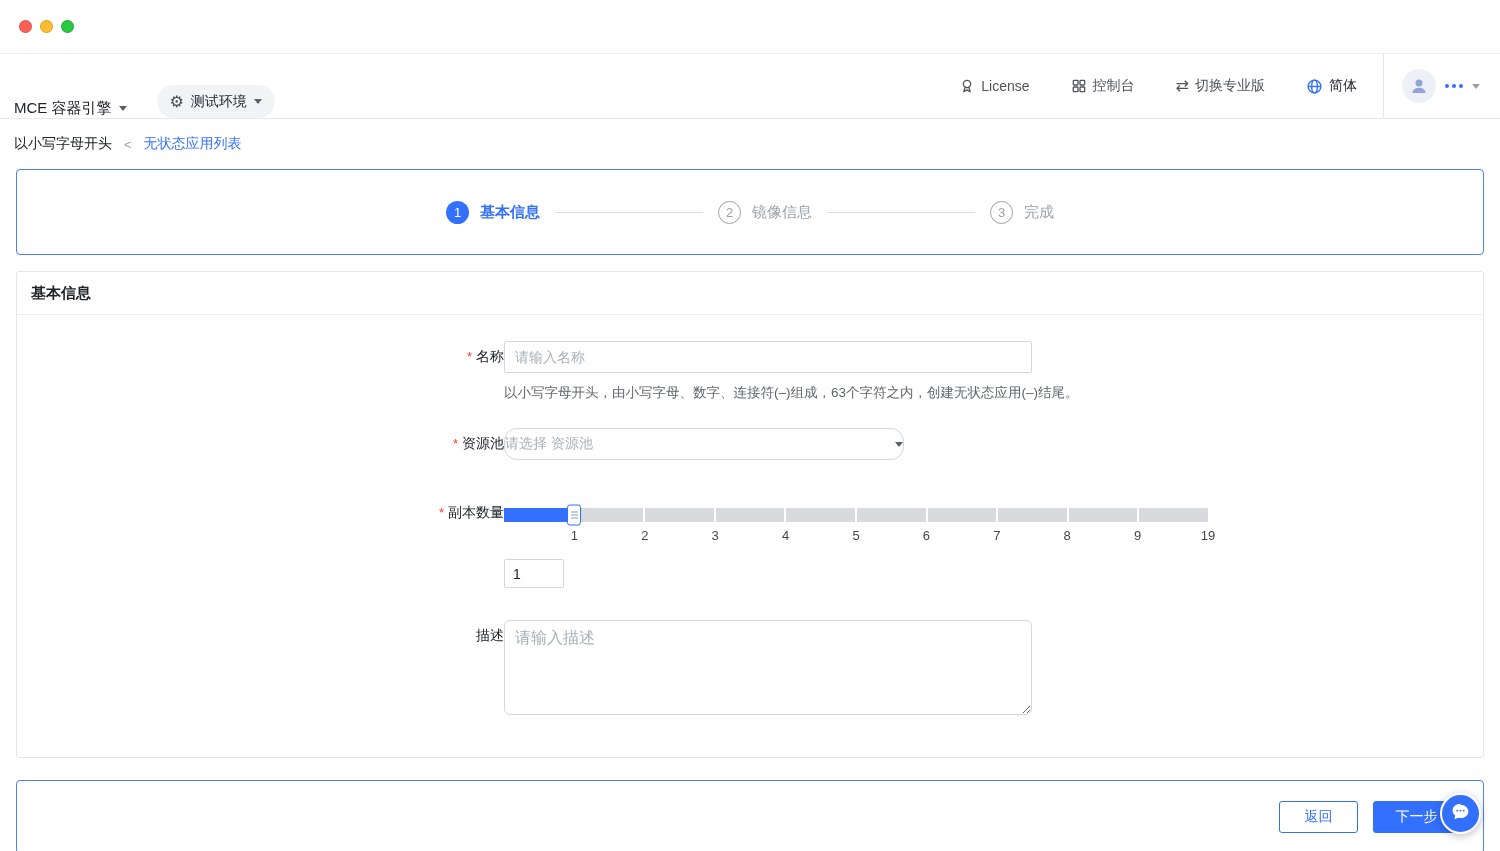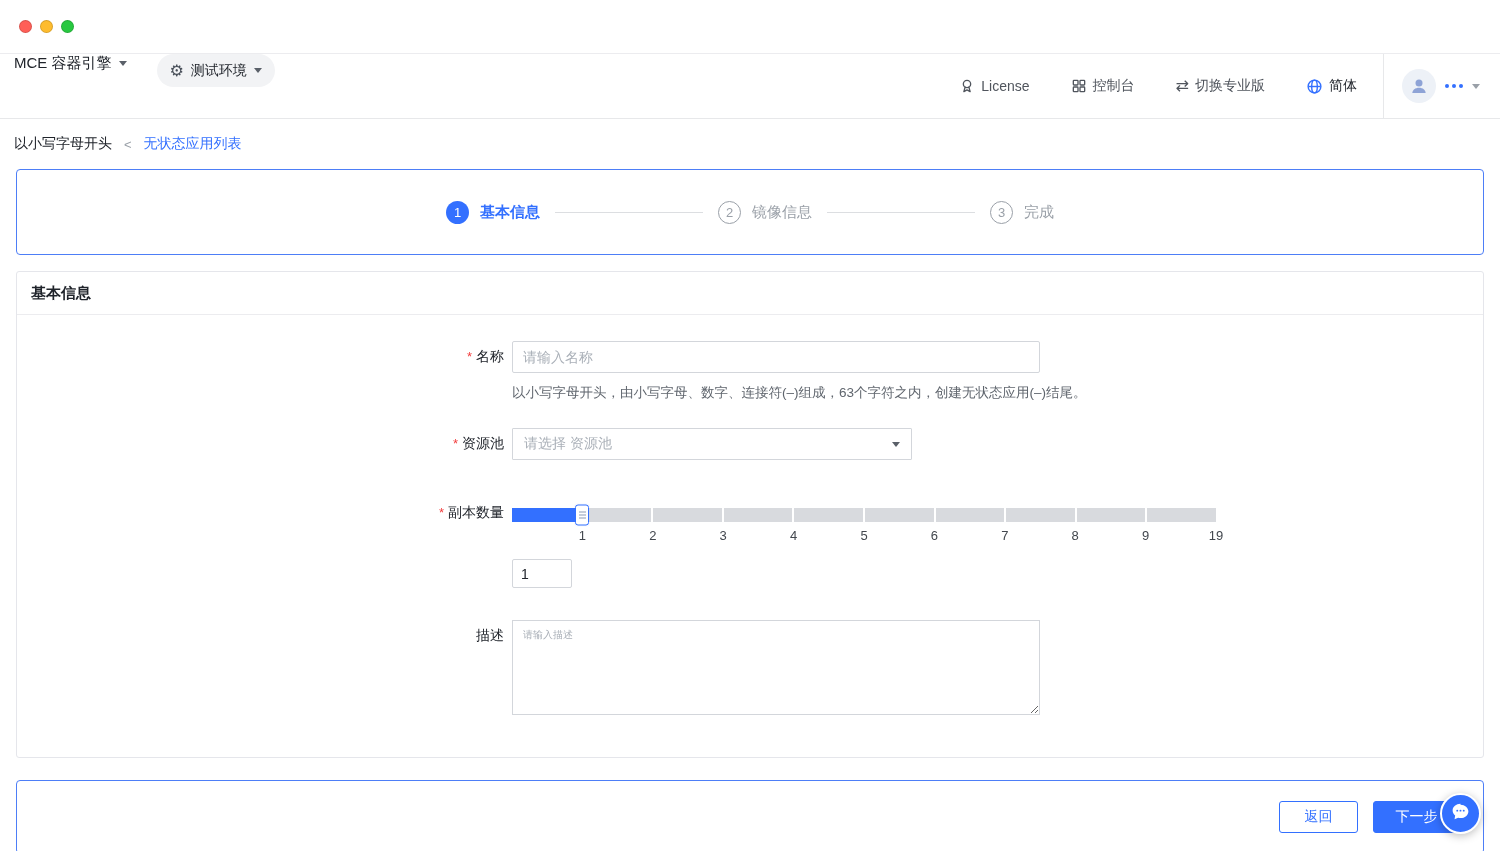--- a/index.html
+++ b/index.html
@@ -7,21 +7,21 @@
   body { font-family:"Liberation Sans","DejaVu Sans",sans-serif; }
   .page { position:relative; width:1500px; height:851px; background:#fff; overflow:hidden; margin:0 auto; }
 
   
   .titlebar { height:53px; display:flex; align-items:center; padding-left:19px; gap:8px; background:#fff; }
   .light { width:13px; height:13px; border-radius:50%; display:inline-block; border:0.5px solid rgba(0,0,0,.15); cursor:pointer; }
   .light.red{ background:#ff5f57; } .light.yellow{ background:#febc2e; } .light.green{ background:#28c840; }
 
   
   .topbar { height:66px; border-top:1px solid #ececef; border-bottom:1px solid #e7e8ea; display:flex; align-items:stretch; justify-content:space-between; padding-left:14px; }
-  .topbar-left { display:flex; align-items:flex-start; }
+  .topbar-left { display:flex; align-items:flex-end; }
   .brand { display:flex; align-items:center; gap:7px; font-size:15px; color:#20242b; cursor:pointer; }
   .caret-down { width:0; height:0; border-left:4.5px solid transparent; border-right:4.5px solid transparent; border-top:5.5px solid #5a6069; display:inline-block; }
   .env-pill { margin-left:30px; height:33px; background:#f2f3f5; border-radius:17px; display:flex; align-items:center; gap:7px; padding:0 13px; font-size:14px; color:#20242b; cursor:pointer; }
   .gear-glyph { font-size:16px; color:#49505a; line-height:1; }
   .topbar-right { display:flex; align-items:stretch; }
   .top-links { display:flex; align-items:center;gap:14px; }
   .top-link { display:flex; align-items:center; gap:6px; margin-left:27px; font-size:14px; color:#50555d; cursor:pointer; }
   .top-link svg { display:block; }
   .swap-glyph { font-size:16px; color:#50555d; line-height:1; }
   .account { margin-left:26px; border-left:1px solid #e7e8ea; display:flex; align-items:center; gap:9px; padding:0 20px 0 18px; cursor:pointer; }
@@ -47,40 +47,40 @@
   .step-line { width:148px; height:1px; background:#dcdee1; margin:0 15px; }
 
   
   .form-card { margin:0 16px; border:1px solid #e5e6eb; border-radius:3px; background:#fff; }
   .card-header { height:43px; display:flex; align-items:center; padding:0 14px; font-size:15px; font-weight:bold; color:#20242b; border-bottom:1px solid #ececef; }
   .card-body { padding:26px 0 38px; }
   .form-row { display:flex; align-items:flex-start; margin-bottom:26px; }
   .form-row:last-child { margin-bottom:0; }
   .form-label { width:487px; flex:0 0 487px; text-align:right; font-size:14px; color:#20242b; padding-top:7px; }
   .req { color:#f23c3c; margin-right:4px; font-size:13px; }
-  .form-field { margin-left:8px; }
+  .form-field { margin-left:0; }
   .text-input { width:528px; height:32px; border:1px solid #d3d6db; border-radius:2px; padding:0 10px; font-size:14px; color:#20242b; outline:none; font-family:inherit; }
   .text-input::placeholder, textarea::placeholder { color:#aab0b8; }
   .field-help { margin-top:11px; font-size:13.5px; color:#5f656d; }
-  .select-box { width:400px; height:32px; border:1px solid #d3d6db; border-radius:1px; display:flex; align-items:center; justify-content:space-between; padding:0 11px; cursor:pointer; background:#fff; }
+  .select-box { width:400px; height:32px; border:1px solid #d3d6db; border-radius:13px; display:flex; align-items:center; justify-content:space-between; padding:0 0; cursor:pointer; background:#fff; }
   .select-placeholder { font-size:14px; color:#aab0b8; }
 
   
   .slider-wrap { width:704px; }
   .slider-track { position:relative; display:flex; gap:2px; height:14px; cursor:pointer; }
   .seg { flex:1; background:#d8dade; }
   .seg.filled { background:#3370ff; }
   .slider-handle { position:absolute; left:10%; top:50%; transform:translate(-50%,-50%); width:14px; height:21px; background:#fff; border:1px solid #3370ff; border-radius:3px; display:flex; align-items:center; justify-content:center; cursor:grab; box-shadow:0 0 0 1px rgba(51,112,255,.05); }
   .handle-lines { width:7px; height:7px; border-top:1.5px solid #8c9bb5; border-bottom:1.5px solid #8c9bb5; position:relative; }
   .handle-lines::after { content:""; position:absolute; left:0; right:0; top:2px; border-top:1.5px solid #8c9bb5; }
   .tick-row { position:relative; height:20px; margin-top:3px; }
   .tick { position:absolute; transform:translateX(-50%); font-size:13px; color:#42474e; top:3px; }
   .replica-input { margin-top:14px; width:60px; height:29px; border:1px solid #d3d6db; border-radius:2px; padding:0 8px; font-size:14px; color:#20242b; outline:none; font-family:inherit; }
 
-  .desc-area { width:528px; height:95px; border:1px solid #d3d6db; border-radius:0; padding:7px 10px; font-size:10px; color:#20242b; outline:none; resize:both; font-family:inherit; }
+  .desc-area { width:528px; height:95px; border:1px solid #d3d6db; border-radius:6px; padding:7px 10px; font-size:16px; color:#20242b; outline:none; resize:both; font-family:inherit; }
   .char-counter { margin-top:6px; font-size:13px; color:#5f656d; }
 
   
   .footer-card { margin:22px 16px 0; height:74px; border:1px solid #4d7ef7; border-radius:4px; background:#fff; display:flex; align-items:center; justify-content:flex-end; gap:15px; padding-right:23px; }
   .btn { height:32px; border-radius:3px; font-size:14px; cursor:pointer; font-family:inherit; }
   .btn-ghost { min-width:79px; padding:0 18px; background:#fff; border:1px solid #3370ff; color:#3370ff; }
   .btn-primary { min-width:87px; padding:0 20px; background:#3370ff; border:1px solid #3370ff; color:#fff; }
 
   
   .chat-fab { position:absolute; right:19px; bottom:17px; width:41px; height:41px; border-radius:50%; background:#3370ff; border:2.5px solid #fff; box-shadow:0 2px 8px rgba(0,0,0,.25); display:flex; align-items:center; justify-content:center; cursor:pointer; }

